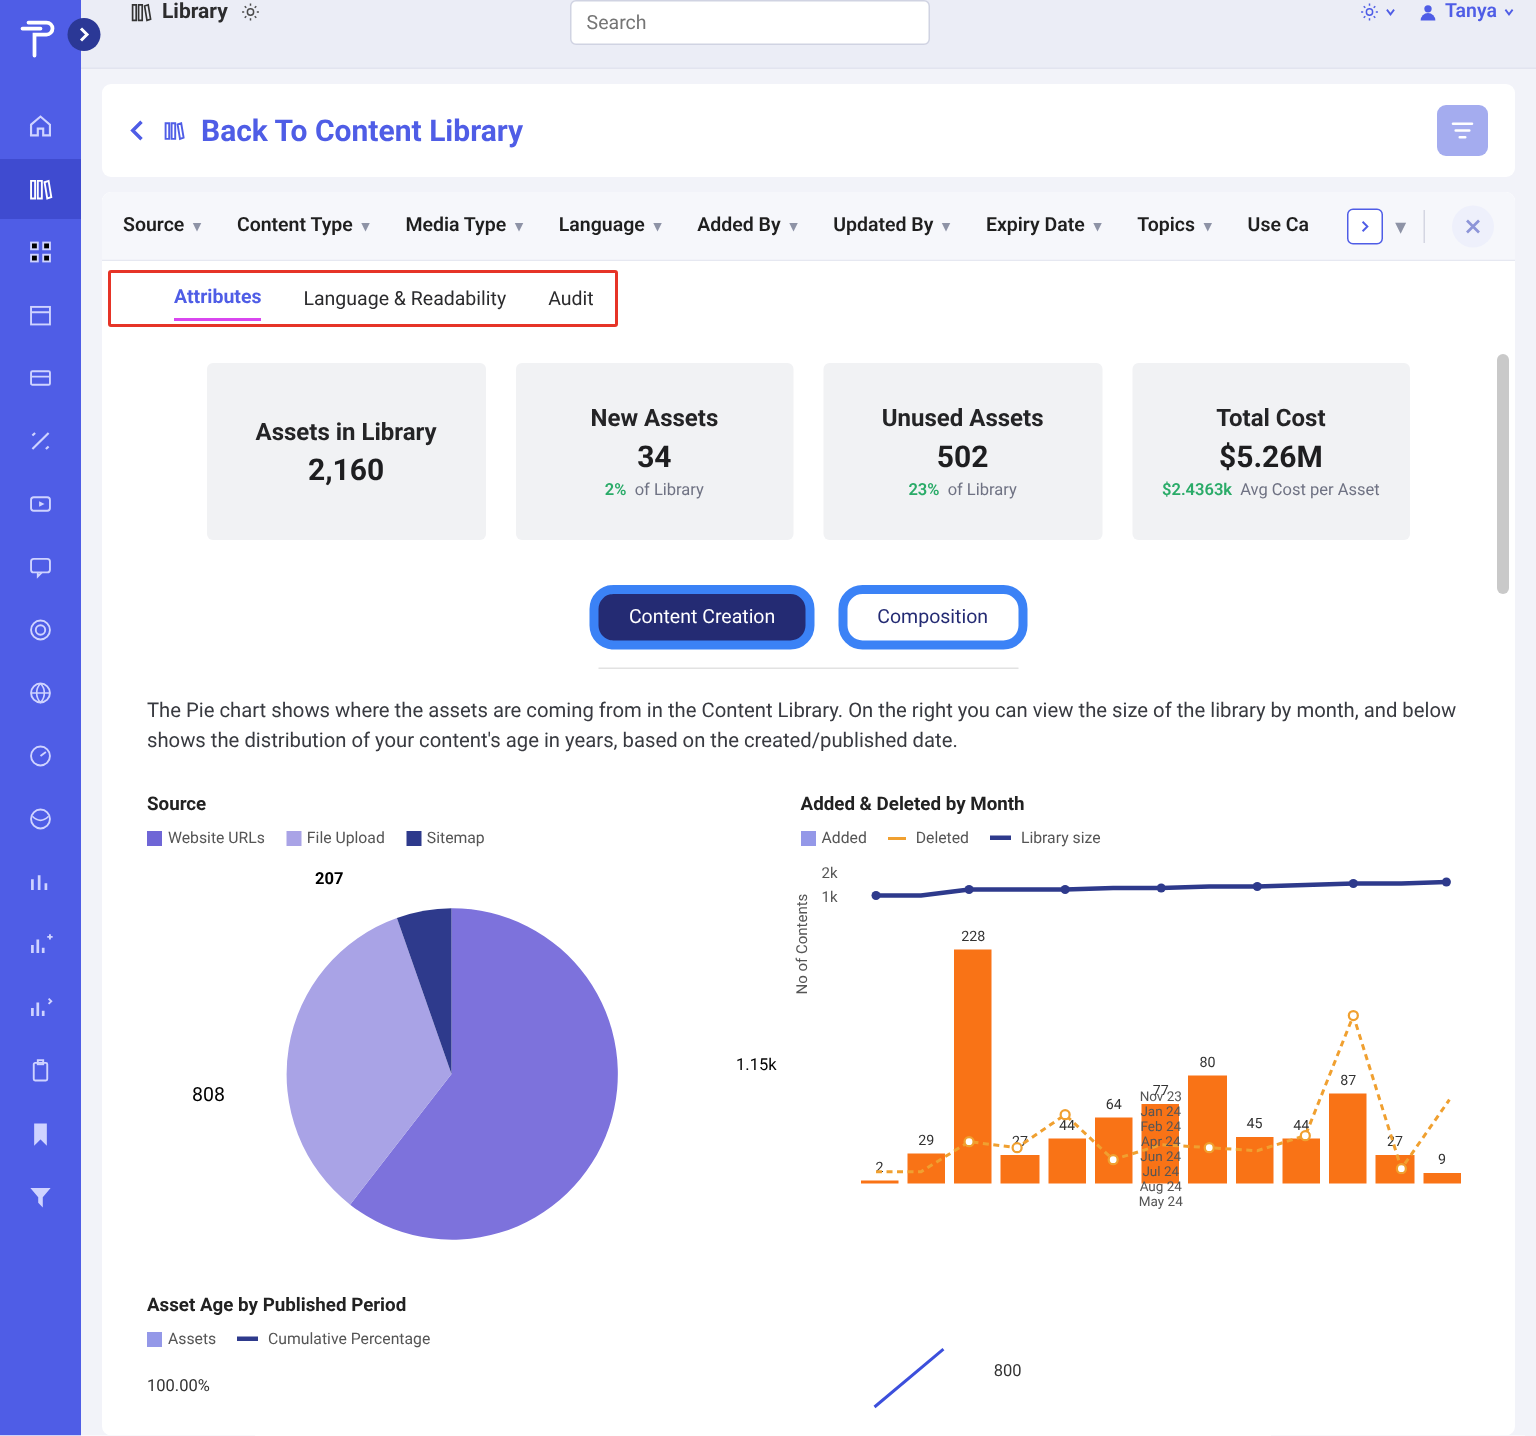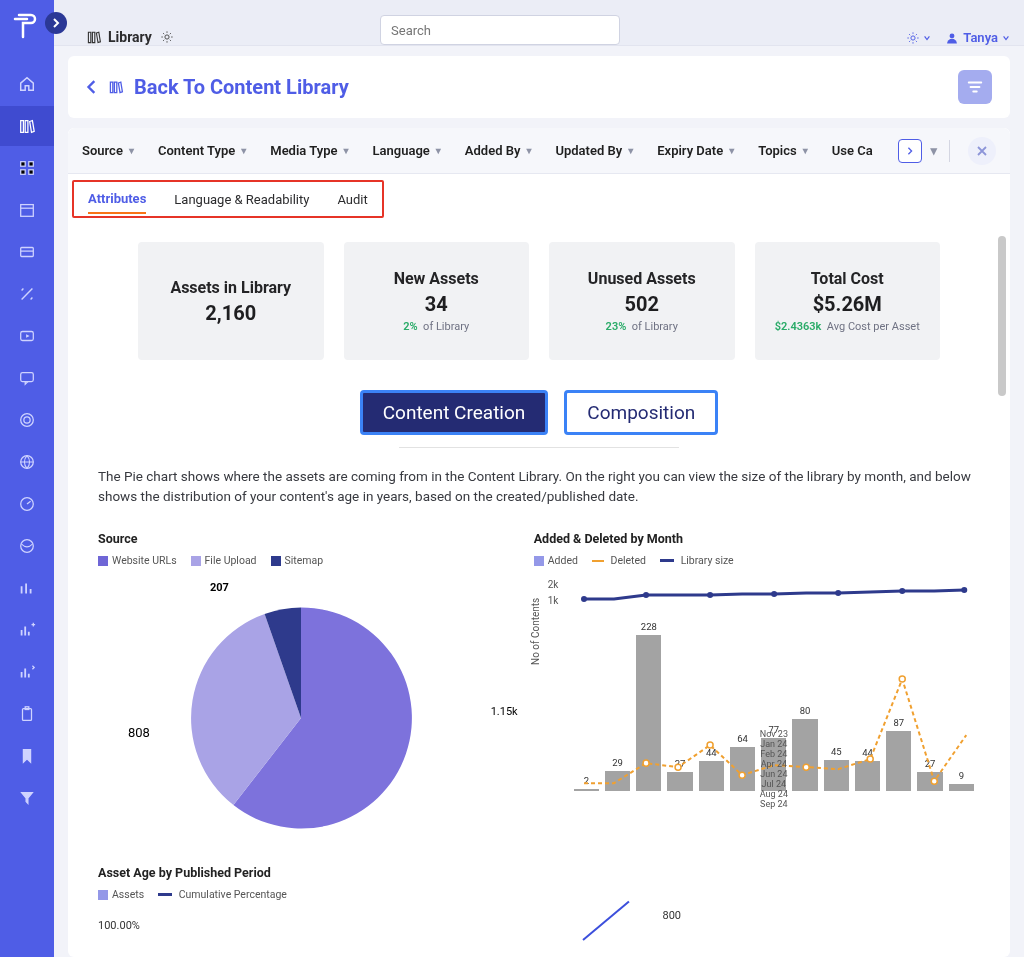--- a/index.html
+++ b/index.html
@@ -4,66 +4,66 @@
 <style>
   * { box-sizing: border-box; margin: 0; padding: 0; font-family: -apple-system, BlinkMacSystemFont, "Segoe UI", Roboto, Arial, sans-serif; }
   body { width: 1024px; height: 957px; background: #f2f3f9; overflow: hidden; }
   .app { display: flex; height: 100%; }
   .side-rail { width: 54px; background: #4f5de6; display: flex; flex-direction: column; align-items: center; padding-top: 8px; gap: 2px; position: relative; }
   .side-rail .logo { color: #fff; width: 36px; height: 36px; display: flex; align-items: center; justify-content: center; margin-bottom: 18px;}
   .side-rail .rail-item { width: 54px; height: 40px; display: flex; align-items: center; justify-content: center; color: #cfd3ff; cursor: pointer;}
   .side-rail .rail-item.active { background: #3f4bd0; color: #fff; }
   .toggle-chevron { position: absolute; top: 12px; left: 45px; width: 22px; height: 22px; background: #2b3896; color: #fff; border-radius: 50%; display: flex; align-items: center; justify-content: center; font-size: 12px; z-index: 5;}
   .main { flex: 1; display: flex; flex-direction: column; min-width: 0; }
-  .topbar { height: 46px; background: #ebedf6; display: flex; align-items: flex-end; padding: 0 14px 0 32px; gap: 10px; border-bottom: 1px solid #e2e4ef; }
+  .topbar { height: 46px; background: #ebedf6; display: flex; align-items: flex-start; padding: 0 14px 0 32px; gap: 10px; border-bottom: 1px solid #e2e4ef; }
   .topbar .crumb { display: flex; align-items: center; gap: 6px; font-weight: 700; color: #2c2c2e; font-size: 14px;}
   .topbar .crumb svg { color: #4b4b4b; }
   .search-wrap { margin-left: auto; margin-right: auto; transform: translateX(-40px); }
   .search { width: 240px; height: 30px; border: 1px solid #d0d3e2; border-radius: 4px; padding: 0 10px; font-size: 13px; background: #fff; color: #333; }
   .top-right { display: flex; align-items: center; gap: 14px; color: #4f5de6; font-size: 13px;}
   .top-right .user { display: flex; align-items: center; gap: 4px; font-weight: 600;}
   .content { flex: 1; padding: 10px 14px 0 14px; display: flex; flex-direction: column; gap: 10px; overflow: hidden;}
   .back-row { background: #fff; border-radius: 6px; padding: 14px 18px; display: flex; align-items: center; justify-content: space-between;}
   .back-link { display: flex; align-items: center; gap: 10px; color: #4f5de6; font-weight: 700; font-size: 20px;}
   .back-link .chev { color: #4f5de6; }
   .filter-btn { width: 34px; height: 34px; background: #a4acef; border-radius: 6px; display: flex; align-items: center; justify-content: center; color: #fff;}
   .panel { background: #fff; border-radius: 6px; flex: 1; display: flex; flex-direction: column; overflow: hidden;}
   .filter-bar { height: 46px; background: #f6f7fb; border-bottom: 1px solid #e6e8f1; border-radius: 6px 6px 0 0; display: flex; align-items: center; padding: 0 14px; gap: 24px; font-size: 13px; color: #1f1f1f; font-weight: 600; position: relative;}
   .filter-item { display: flex; align-items: center; gap: 6px; cursor: pointer; white-space: nowrap;}
   .filter-item .chv { color: #8e93a6; font-size: 10px;}
   .filter-bar .scroll-ctrl { position: absolute; right: 56px; display:flex; align-items:center; gap:8px;}
   .scroll-box { width: 24px; height: 24px; border: 1.5px solid #4f5de6; border-radius: 4px; display: flex; align-items:center; justify-content:center; color:#4f5de6; font-size:11px; background:#fff;}
   .close-circ { position:absolute; right:14px; width:28px; height:28px; border-radius:50%; background:#eef0fb; display:flex; align-items:center; justify-content:center; color:#8d95d8;}
   .tabbar { display: flex; gap: 28px; padding: 0 14px; height: 38px; align-items: center; font-size: 13px; color: #2b2b2d; border: 2px solid #e63427; width: fit-content; margin: 6px 0 0 4px; border-radius: 2px;}
   .tabbar .tab { cursor:pointer; padding: 6px 0; white-space: nowrap;}
-  .tabbar .tab.active { color: #4f5de6; font-weight: 700; border-bottom: 2px solid #f97316;}
+  .tabbar .tab.active { color: #4f5de6; font-weight: 700; border-bottom: 2px solid #d946ef; margin-left: 28px;}
   .scroll-body { flex:1; overflow-y: auto; padding: 14px 30px 20px 30px; position: relative;}
   .cards { display: grid; grid-template-columns: repeat(4, 1fr); gap: 20px; margin: 10px 40px 30px 40px;}
   .card { background: #f1f2f4; border-radius: 4px; height: 118px; display:flex; flex-direction:column; align-items:center; justify-content:center; gap:4px;}
   .card .ct { font-size: 16px; font-weight: 700; color: #242426;}
   .card .cv { font-size: 20px; font-weight: 700; color: #1e1e20;}
   .card .cs { font-size: 11px; color: #6f7283;}
   .card .cs .g { color: #2aab68; font-weight:600;}
   .toggle-row { display:flex; justify-content:center; gap: 16px; margin-bottom: 12px;}
-  .pill { padding: 8px 20px; font-size: 19px; border-radius:4px; cursor:pointer; border:3px solid #3b82f6;}
+  .pill { padding: 8px 20px; font-size: 13px; border-radius:16px; cursor:pointer; border:6px solid #3b82f6;}
   .pill.active { background:#242b73; color:#fff;}
   .pill.inactive { background:#fff; color:#242b73;}
   .divider { width: 280px; height:1px; background:#e2e2e2; margin: 8px auto 18px auto;}
   .desc { font-size: 13.5px; color: #383a40; line-height: 1.5; margin: 0 0 24px 0;}
   .chart-row { display: grid; grid-template-columns: 1fr 1.1fr; gap: 30px;}
   .chart-block { }
   .chart-title { font-size: 12.5px; font-weight: 700; color: #222; margin-bottom: 8px;}
   .legend { display:flex; gap:14px; font-size:10.5px; color:#555; margin-bottom: 8px; align-items:center;}
   .legend .sw { width:10px; height:10px; display:inline-block; margin-right:4px; vertical-align:middle;}
   .pie-svg { display:block; margin: 0 auto;}
   .bar-chart { position: relative; height: 240px; padding-left: 30px;}
   .bar-axis-label { position:absolute; left:-4px; top:50%; transform: rotate(-90deg) translateX(30px); font-size:10px; color:#555; transform-origin: left top;}
   .bar-area { position:absolute; left:40px; right:6px; top:10px; bottom:24px;}
   .bars { position:absolute; left:0; right:0; bottom:0; top:0; display:flex; align-items:flex-end; gap:6px;}
-  .bar { flex:1; background:#a3a3a3; position:relative; min-width: 18px;}
+  .bar { flex:1; background:#f97316; position:relative; min-width: 18px;}
   .bar .bl { position:absolute; top:-14px; left:50%; transform:translateX(-50%); font-size:9.5px; color:#333;}
   .bar-x { position:absolute; left:40px; right:6px; bottom:6px; display:flex; font-size:9px; color:#555;flex-direction:column;}
   .bar-x span { flex:1; text-align:center; }
   .y-tick { position:absolute; left:14px; font-size:10px; color:#555;}
   .line-overlay { position:absolute; left:0; right:0; top:0; bottom:0; pointer-events:none;}
   .asset-age { margin-top: 30px;}
   .age-body { position:relative; height: 60px; margin-top: 8px;}
   .age-body .pc { position:absolute; left:0; top:10px; font-size:11px; color:#333;}
   .age-body .num { position:absolute; left:50%; top:0; font-size:11px; color:#333;}
   .age-line { position:absolute; left:55%; top:30px; width:60px; height:2px; background:#3c4fdc; transform: rotate(-40deg); transform-origin:left center;}
@@ -469,21 +469,21 @@
                     <span></span>
                     <span>Jan 24</span>
                     <span>Feb 24</span>
                     <span></span>
                     <span>Apr 24</span>
                     <span></span>
                     <span>Jun 24</span>
                     <span>Jul 24</span>
                     <span>Aug 24</span>
                     <span></span>
-                    <span>Sep 24</span>
+                    <span>May 24</span>
                     <span></span>
                   </div>
               </div>
             </div>
           </div>
 
           <div class="asset-age">
             <div class="chart-title">Asset Age by Published Period</div>
             <div class="legend">
               <span><span class="sw" style="background:#9498e8;"></span><span>Assets</span></span>

